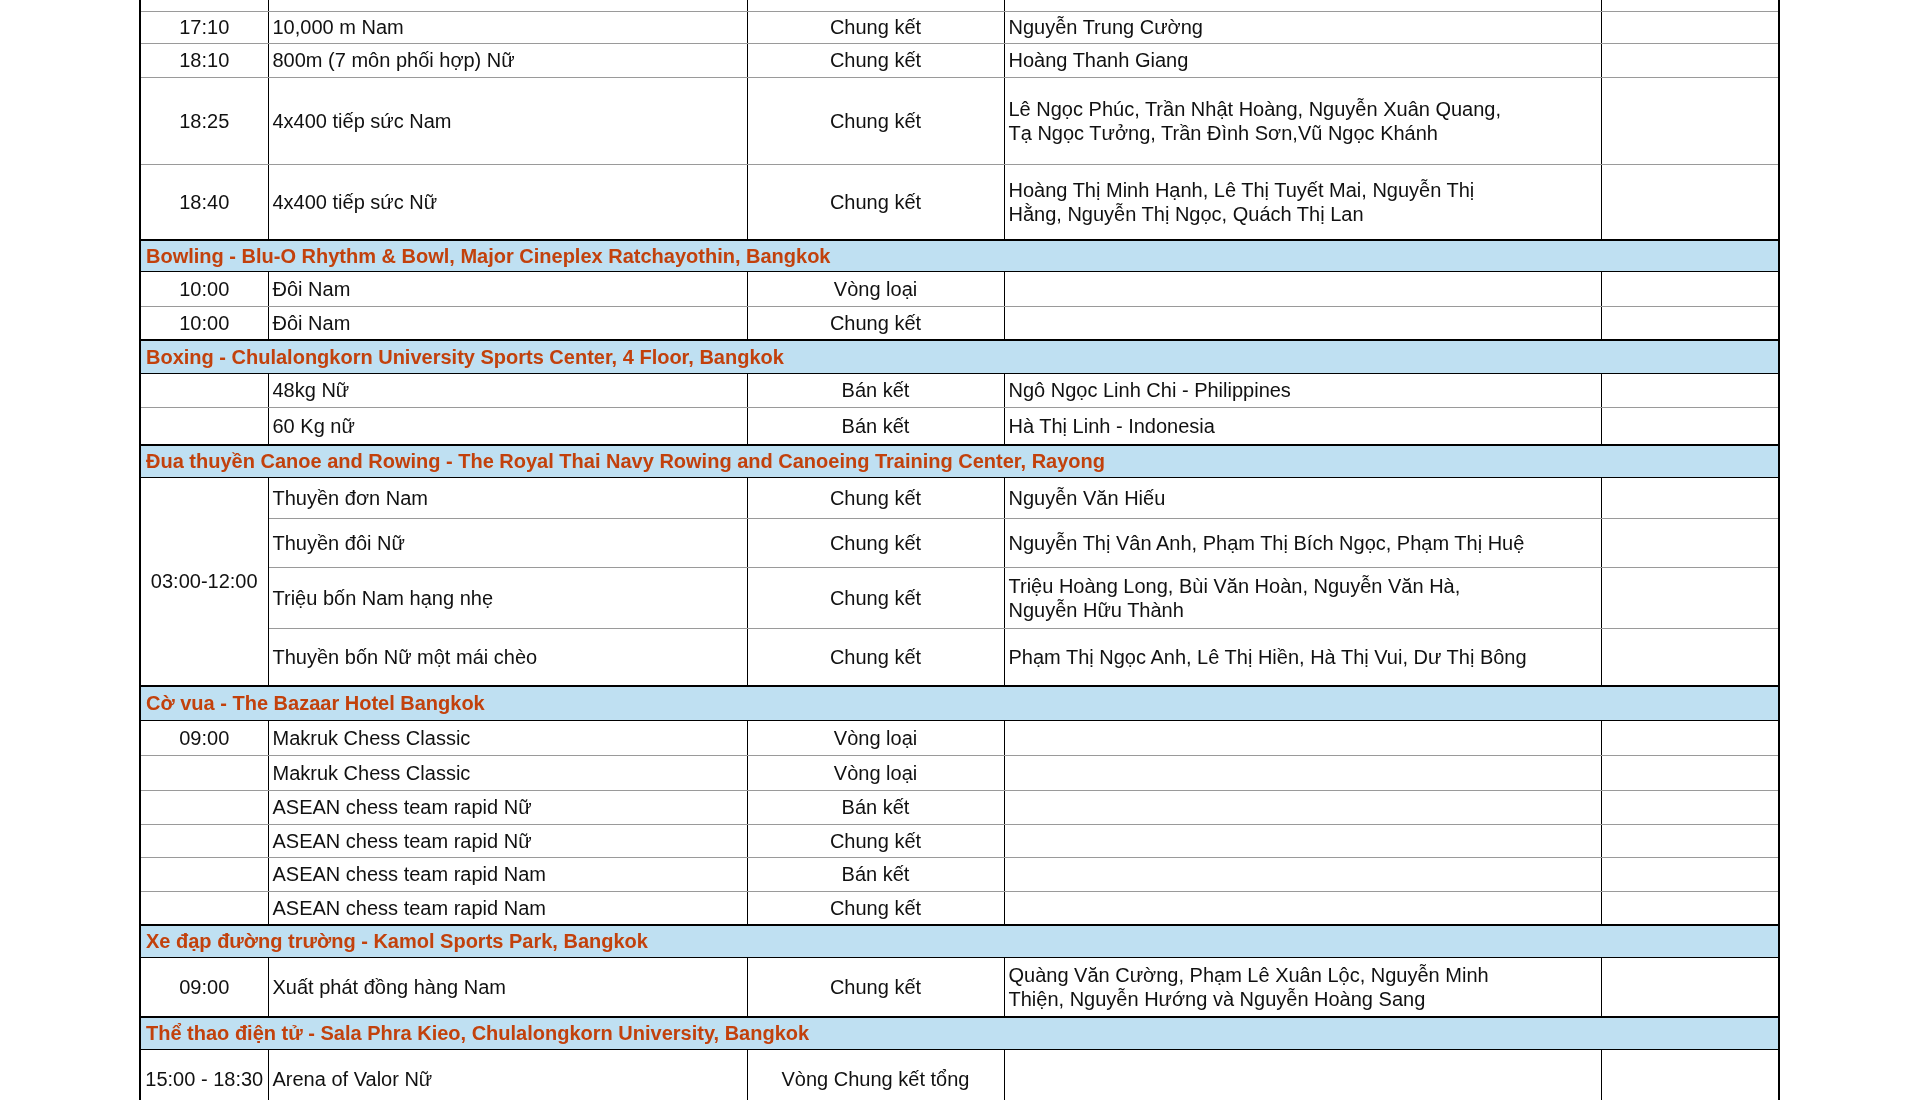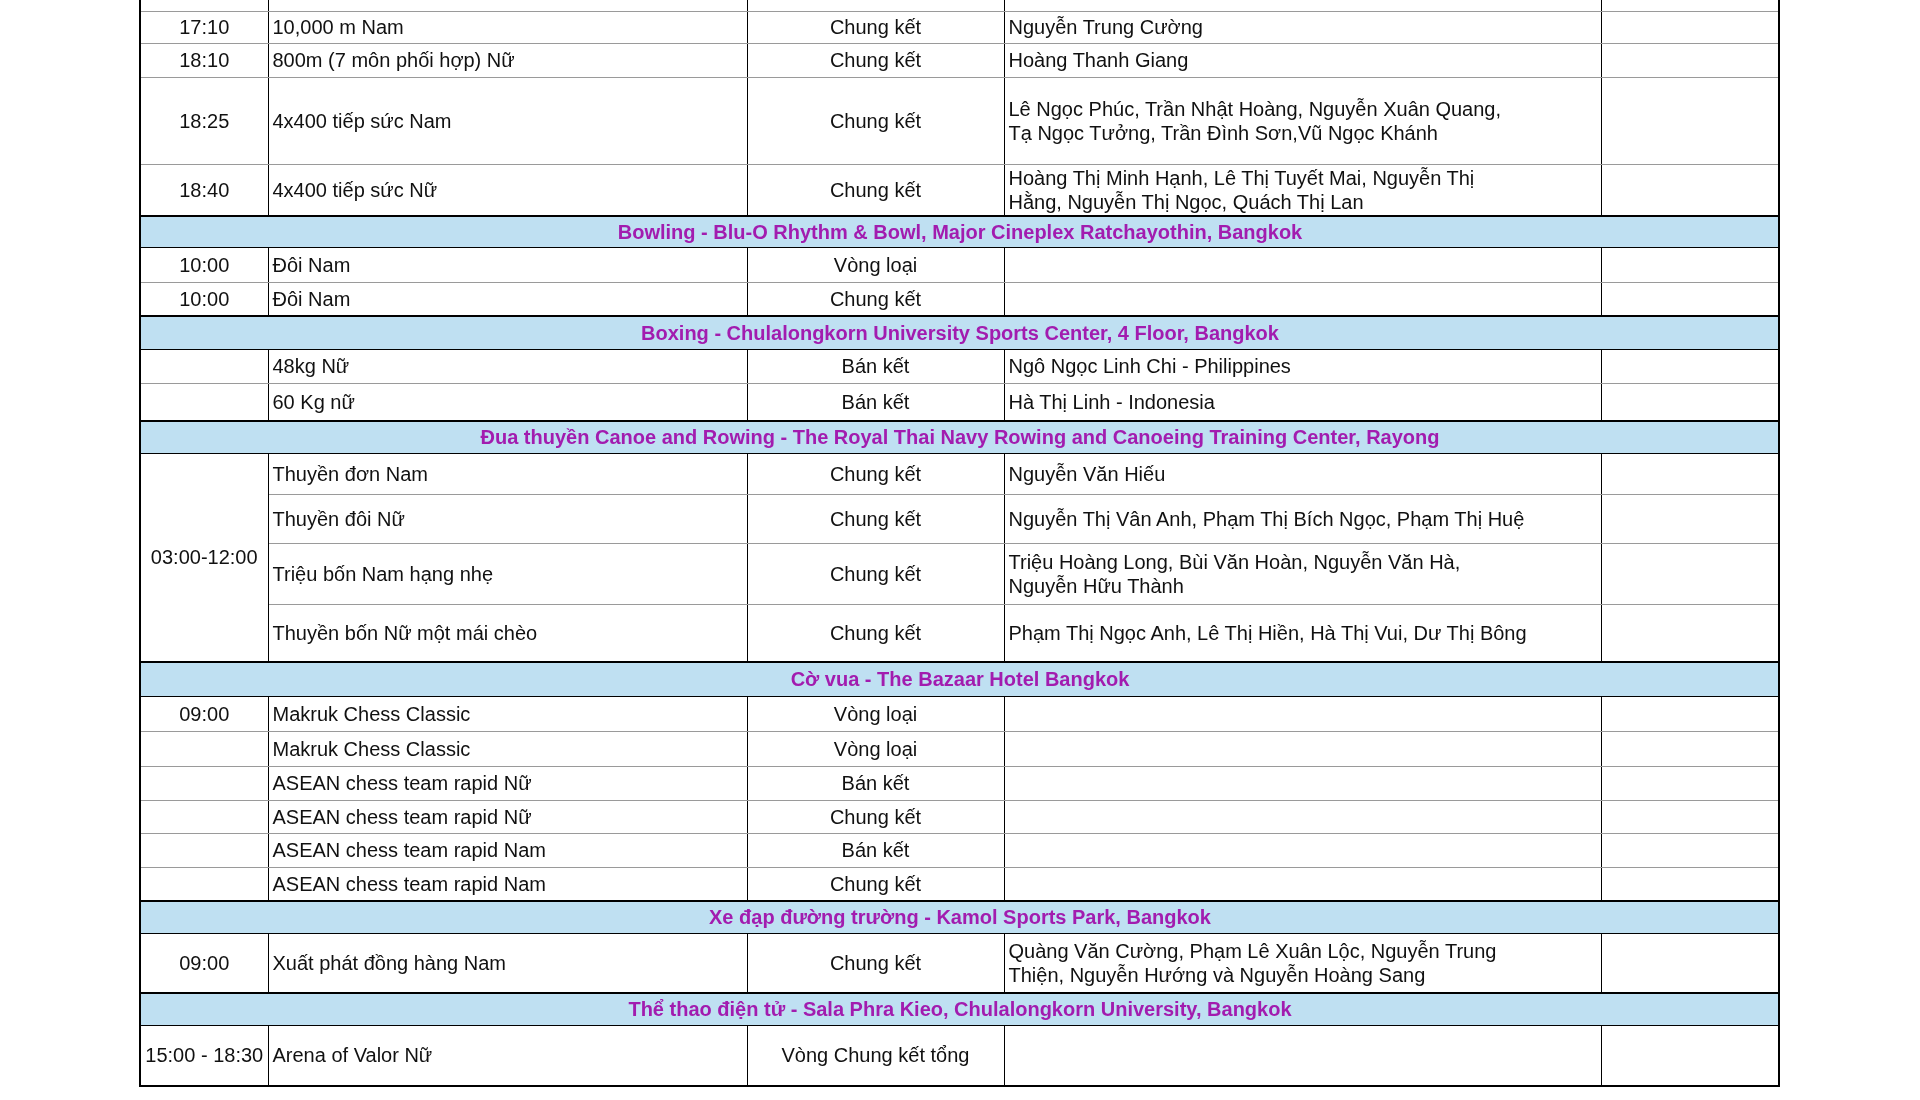--- a/index.html
+++ b/index.html
@@ -44,22 +44,22 @@
   td.c-event  { text-align: left; padding-left: 6px; }
   td.c-round  { text-align: center; }
   td.c-ath    { text-align: left; padding-left: 6px; padding-right: 4px;
                 white-space: pre-line; line-height: 26px; }
   td.c-notes  { }
   tr.section td {
     border-top: 2px solid #000;
     border-bottom: 1px solid #000;
     background: #bfe0f2;
     font-weight: bold;
-    color: #a21caf;
-    text-align: center;
+    color: #c2410c;
+    text-align: left;
     padding-left: 5px;
   }
 </style>
 </head>
 <body>
 
 <div id="canvas">
   <table class="schedule">
     <colgroup>
       <col style="width:128px">
@@ -93,21 +93,21 @@
         <td class="c-notes"></td>
       </tr>
       <tr style="height:87px">
         <td class="c-time">18:25</td>
         <td class="c-event">4x400 tiếp sức Nam</td>
         <td class="c-round">Chung kết</td>
         <td class="c-ath">Lê Ngọc Phúc, Trần Nhật Hoàng, Nguyễn Xuân Quang,
 Tạ Ngọc Tưởng, Trần Đình Sơn,Vũ Ngọc Khánh</td>
         <td class="c-notes"></td>
       </tr>
-      <tr style="height:52px">
+      <tr style="height:76px">
         <td class="c-time">18:40</td>
         <td class="c-event">4x400 tiếp sức Nữ</td>
         <td class="c-round">Chung kết</td>
         <td class="c-ath">Hoàng Thị Minh Hạnh, Lê Thị Tuyết Mai, Nguyễn Thị
 Hằng, Nguyễn Thị Ngọc, Quách Thị Lan</td>
         <td class="c-notes"></td>
       </tr>
 
       <tr class="section" style="height:31px">
         <td colspan="5">Bowling - Blu-O Rhythm &amp; Bowl, Major Cineplex Ratchayothin, Bangkok</td>
@@ -221,21 +221,21 @@
         <td class="c-notes"></td>
       </tr>
 
       <tr class="section" style="height:32px">
         <td colspan="5">Xe đạp đường trường - Kamol Sports Park, Bangkok</td>
       </tr>
       <tr style="height:60px">
         <td class="c-time">09:00</td>
         <td class="c-event">Xuất phát đồng hàng Nam</td>
         <td class="c-round">Chung kết</td>
-        <td class="c-ath">Quàng Văn Cường, Phạm Lê Xuân Lộc, Nguyễn Trung
+        <td class="c-ath">Quàng Văn Cường, Phạm Lê Xuân Lộc, Nguyễn Minh
 Thiện, Nguyễn Hướng và Nguyễn Hoàng Sang</td>
         <td class="c-notes"></td>
       </tr>
 
       <tr class="section" style="height:32px">
         <td colspan="5">Thể thao điện tử - Sala Phra Kieo, Chulalongkorn University, Bangkok</td>
       </tr>
       <tr style="height:61px">
         <td class="c-time">15:00 - 18:30</td>
         <td class="c-event">Arena of Valor Nữ</td>

